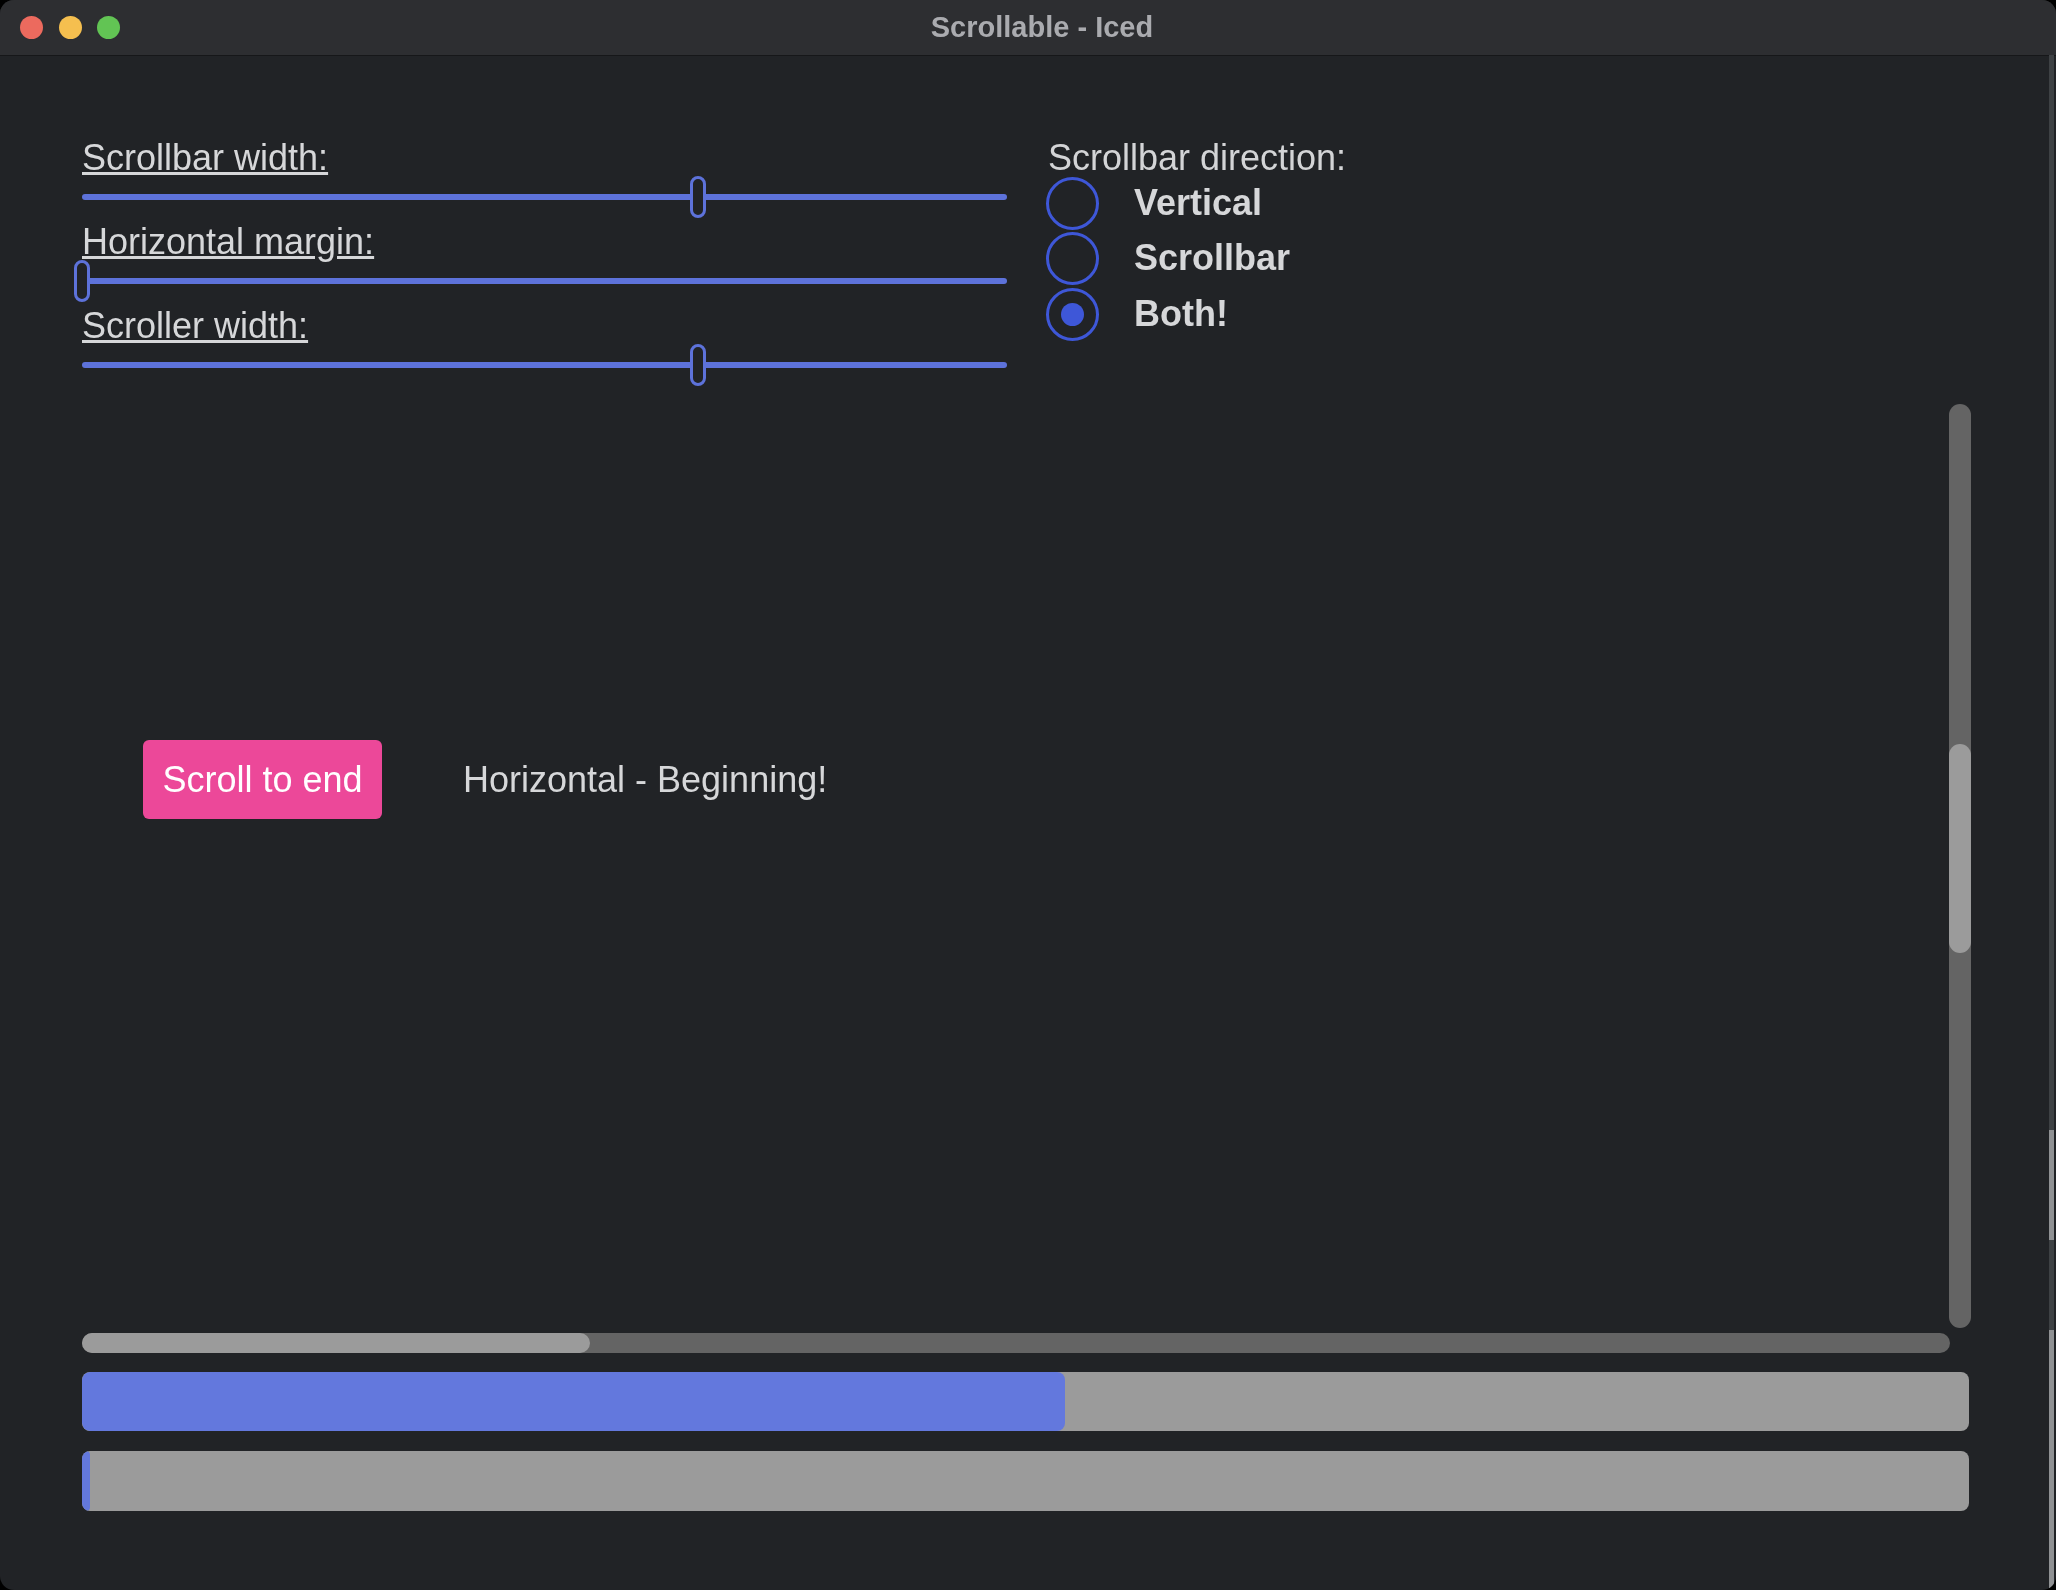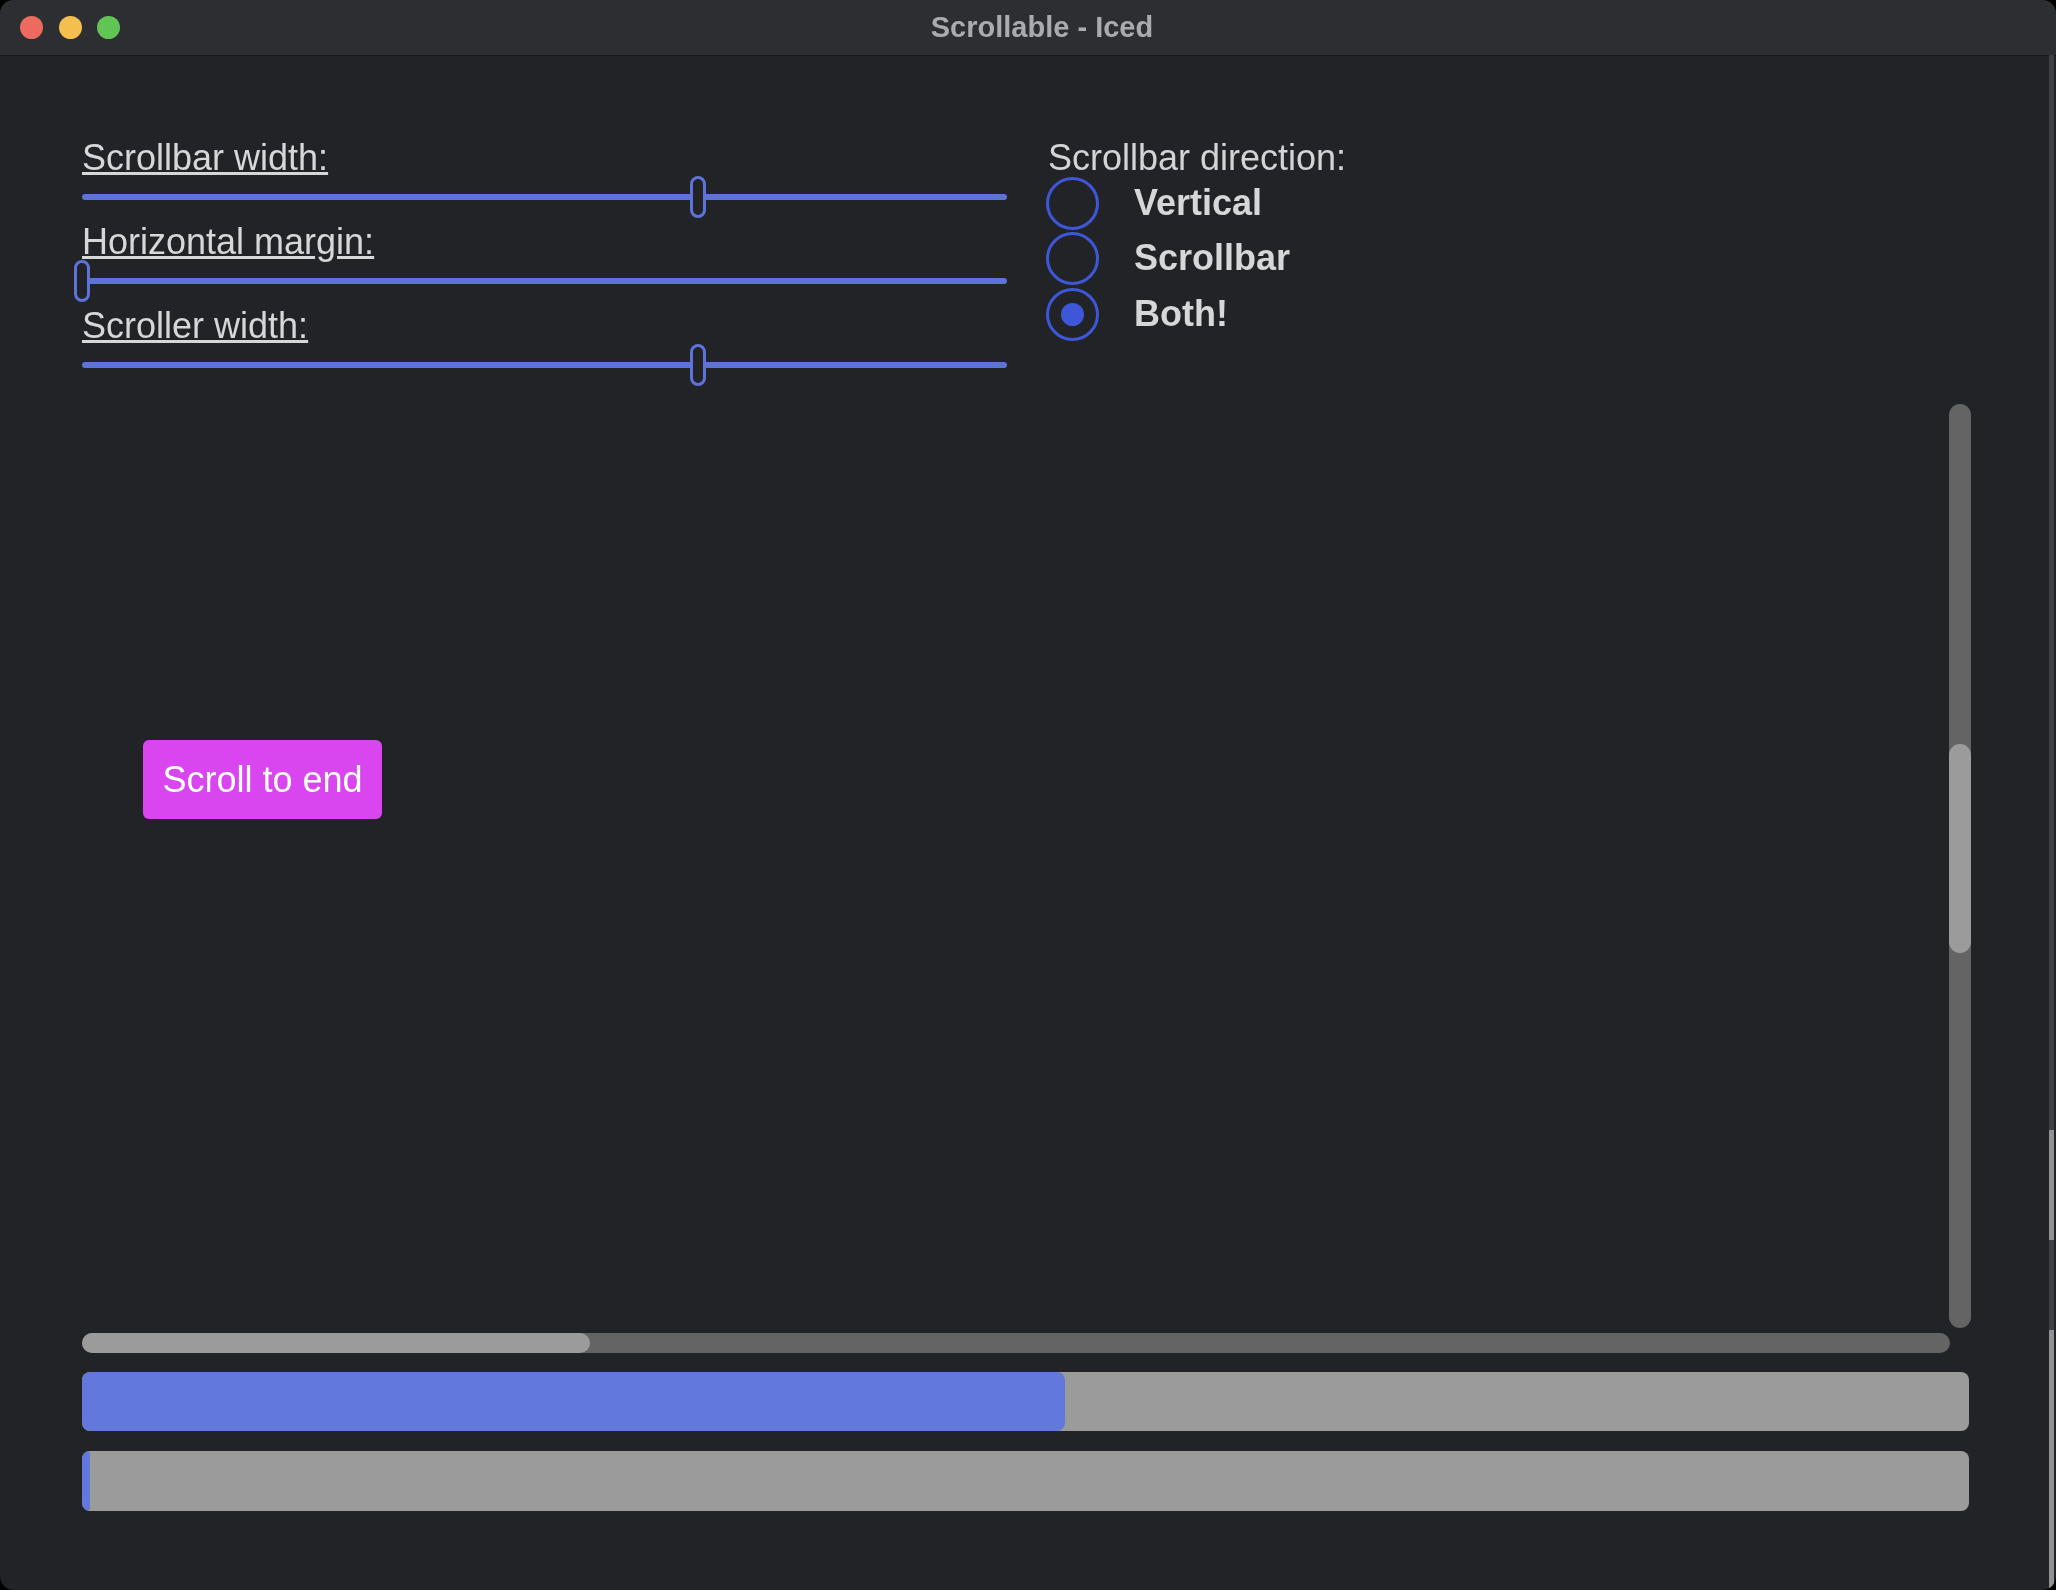--- a/index.html
+++ b/index.html
@@ -29,21 +29,21 @@
   .radio-row{position:absolute;left:1046px;width:420px;height:53px;}
   .radio-circle{position:absolute;left:0;top:0;width:53px;height:53px;border-radius:50%;
                 border:3px solid #3e57d8;box-sizing:border-box;}
   .radio-dot{position:absolute;left:12px;top:12px;width:23px;height:23px;border-radius:50%;
              background:#3e57d8;display:none;}
   .radio-row.selected .radio-dot{display:block;}
   .radio-label{position:absolute;left:88px;top:4px;height:44px;line-height:44px;
                color:#d6d7d9;font-size:36px;white-space:nowrap;font-weight:bold;}
   
   #scroll-btn{position:absolute;left:143px;top:740px;width:239px;height:79px;
-              background:#d946ef;border:none;border-radius:6px;color:#ffffff;
+              background:#ec4899;border:none;border-radius:6px;color:#ffffff;
               font-size:36px;font-family:inherit;cursor:pointer;}
   #status-text{position:absolute;left:463px;top:758px;height:44px;line-height:44px;
                color:#d6d7d9;font-size:36px;white-space:nowrap;}
   
   #vscroll-rail{position:absolute;left:1949px;top:404px;width:22px;height:924px;
                 background:#646464;border-radius:11px;}
   #vscroll-thumb{position:absolute;left:0;width:22px;background:#9b9b9b;border-radius:11px;}
   #hscroll-rail{position:absolute;left:82px;top:1333px;width:1868px;height:20px;
                 background:#646464;border-radius:10px;}
   #hscroll-thumb{position:absolute;top:0;height:20px;background:#9b9b9b;border-radius:10px;}
@@ -105,20 +105,21 @@
   </div>
 
   <div class="radio-row selected" style="top:288px">
     <div class="radio-circle">
       <div class="radio-dot"></div>
     </div>
     <div class="radio-label">Both!</div>
   </div>
 
   <button id="scroll-btn">Scroll to end</button>
+  <div id="status-text">Horizontal - Beginning!</div>
 
   <div id="vscroll-rail">
     <div id="vscroll-thumb" style="top: 340.032px; height: 208.824px;"></div>
   </div>
   <div id="hscroll-rail">
     <div id="hscroll-thumb" style="left: 0px; width: 508.096px;"></div>
   </div>
 
   <div class="progress" id="progress-h">
     <div class="fill" style="width: 52.1%;"></div>

